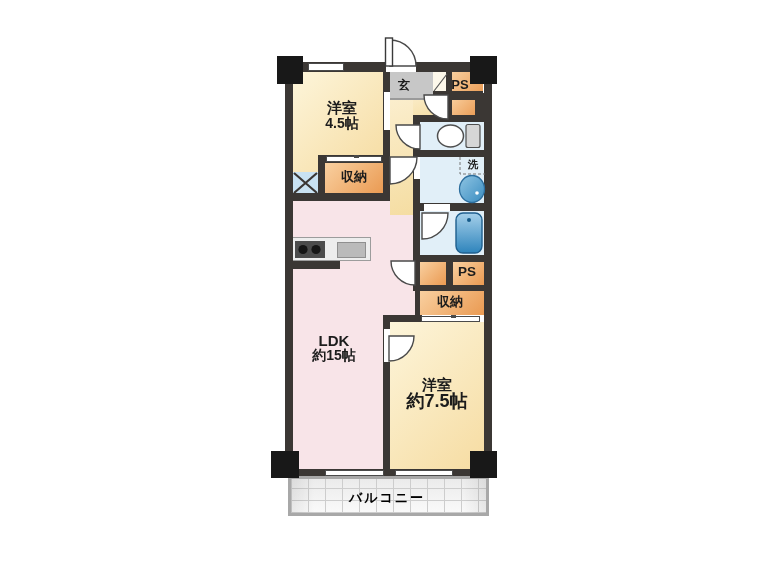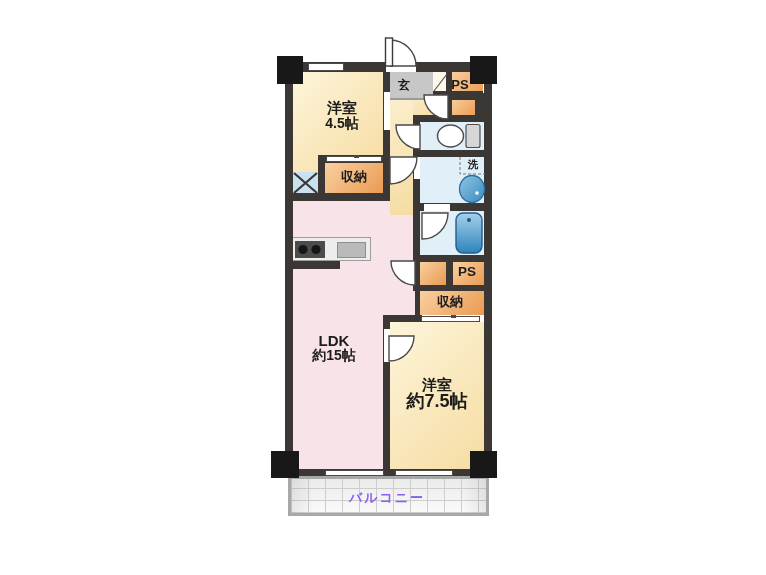--- a/index.html
+++ b/index.html
@@ -152,14 +152,14 @@
   <div class="lbl" style="left:404px;top:85px;font-size:12px;">玄</div>
   <div class="lbl" style="left:460px;top:84px;font-size:13px;">PS</div>
   <div class="lbl" style="left:354px;top:176px;font-size:13px;">収納</div>
   <div class="lbl" style="left:473px;top:164px;font-size:10.5px;">洗</div>
   <div class="lbl" style="left:467px;top:272px;font-size:13.5px;">PS</div>
   <div class="lbl" style="left:450px;top:301px;font-size:13px;">収納</div>
   <div class="lbl" style="left:334px;top:340px;font-size:15px;">LDK</div>
   <div class="lbl" style="left:334px;top:355px;font-size:14px;">約15帖</div>
   <div class="lbl" style="left:437px;top:384px;font-size:15px;">洋室</div>
   <div class="lbl" style="left:437px;top:401px;font-size:18px;">約7.5帖</div>
-  <div class="lbl" style="left:387px;top:497px;font-size:13px;letter-spacing:2px;color:#8b5cf6;">バルコニー</div>
+  <div class="lbl" style="left:387px;top:497px;font-size:13px;letter-spacing:2px;color:#000000;">バルコニー</div>
 </div>
 
 </body></html>

